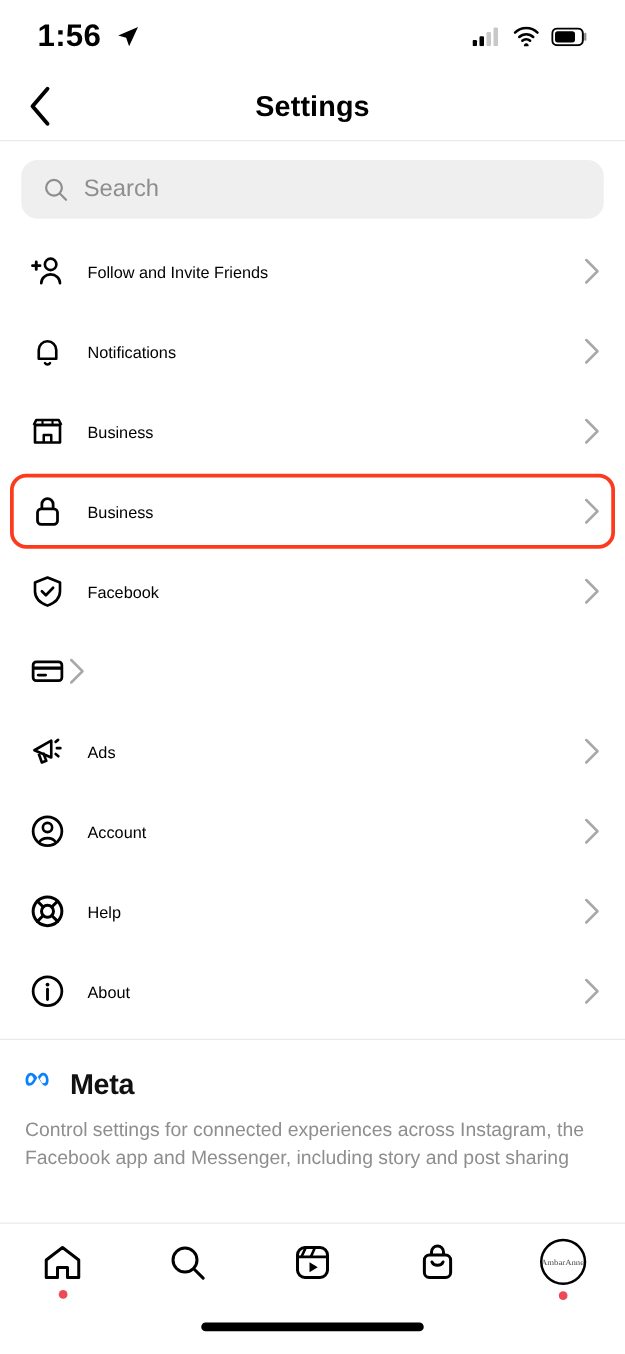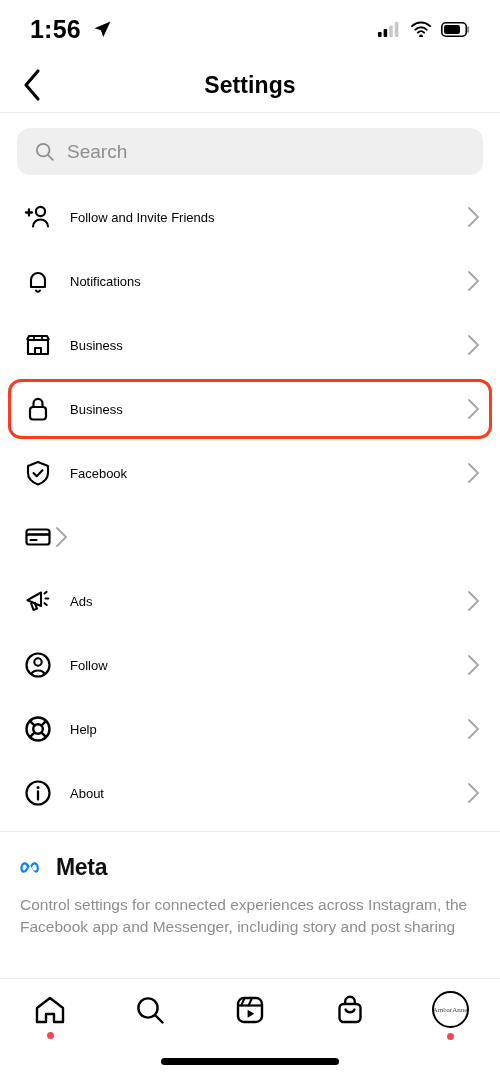--- a/index.html
+++ b/index.html
@@ -44,21 +44,21 @@
   .row-label { flex:1 1 auto; margin-left:15px; font-size:13px; color:#000; }
   .row-chev { flex:0 0 auto; display:flex; align-items:center; }
 
   .row.highlight { }
   .hl-box { position:absolute; left:8px; right:8px; top:2px; bottom:2px;
             border:3px solid #fc3b1e; border-radius:13px; pointer-events:none; }
 
   
   .divider { height:1px; background:#e9e9e9; margin-top:6px; }
   .meta-sec { padding:22px 20px 0 20px; }
-  .meta-brand { display:flex; align-items:center; gap:7px; }
+  .meta-brand { display:flex; align-items:flex-start; gap:7px; }
   .meta-word { font-size:23px; font-weight:600; color:#111; letter-spacing:-.3px; }
   .accounts-link { margin-top:13px; font-size:21px; color:#0a84ff; letter-spacing:.1px; }
   .meta-desc { margin-top:13px; font-size:15.5px; line-height:1.42; color:#8e8e8e;
                max-height:44px; overflow:hidden; }
 
   
   .tabbar { flex:0 0 74px; height:74px; border-top:1px solid #e9e9e9;
             display:flex; align-items:center; }
   .tab { flex:1 1 0; display:flex; flex-direction:column; align-items:center;
          justify-content:center; position:relative; height:100%; }
@@ -239,21 +239,21 @@
       </div>
 
       <div class="row">
         <span class="row-ico">
           <svg width="30" height="30" viewBox="0 0 30 30">
             <circle cx="15" cy="15" r="11.5" stroke="#000" stroke-width="2.2" fill="none"></circle>
             <circle cx="15" cy="12" r="3.7" stroke="#000" stroke-width="2.1" fill="none"></circle>
             <path d="M8.3 24 a7.2 5.6 0 0 1 13.4 0" stroke="#000" stroke-width="2.1" fill="none"></path>
           </svg>
         </span>
-        <span class="row-label">Follow</span>
+        <span class="row-label">Account</span>
         <span class="row-chev">
           <svg width="13" height="22" viewBox="0 0 13 22">
               <path d="M2 2 L11 11 L2 20" stroke="#a8a8a8" stroke-width="2" fill="none" stroke-linecap="round" stroke-linejoin="round"></path>
             </svg>
         </span>
       </div>
 
       <div class="row">
         <span class="row-ico">
           <svg width="30" height="30" viewBox="0 0 30 30">

